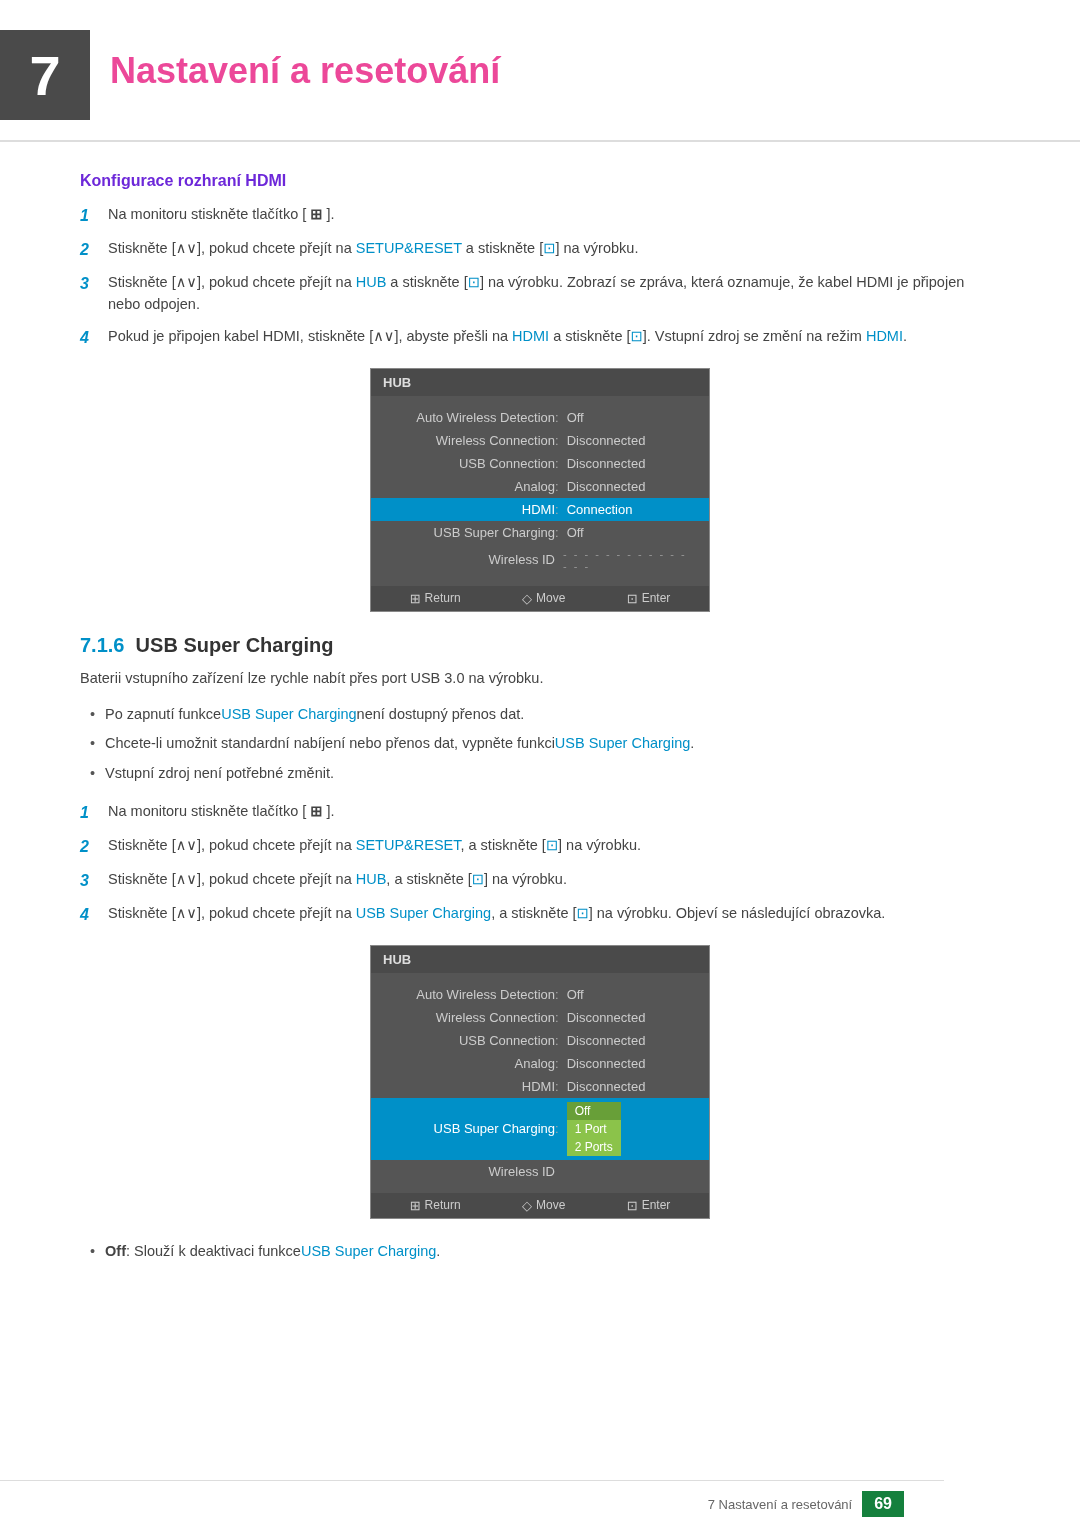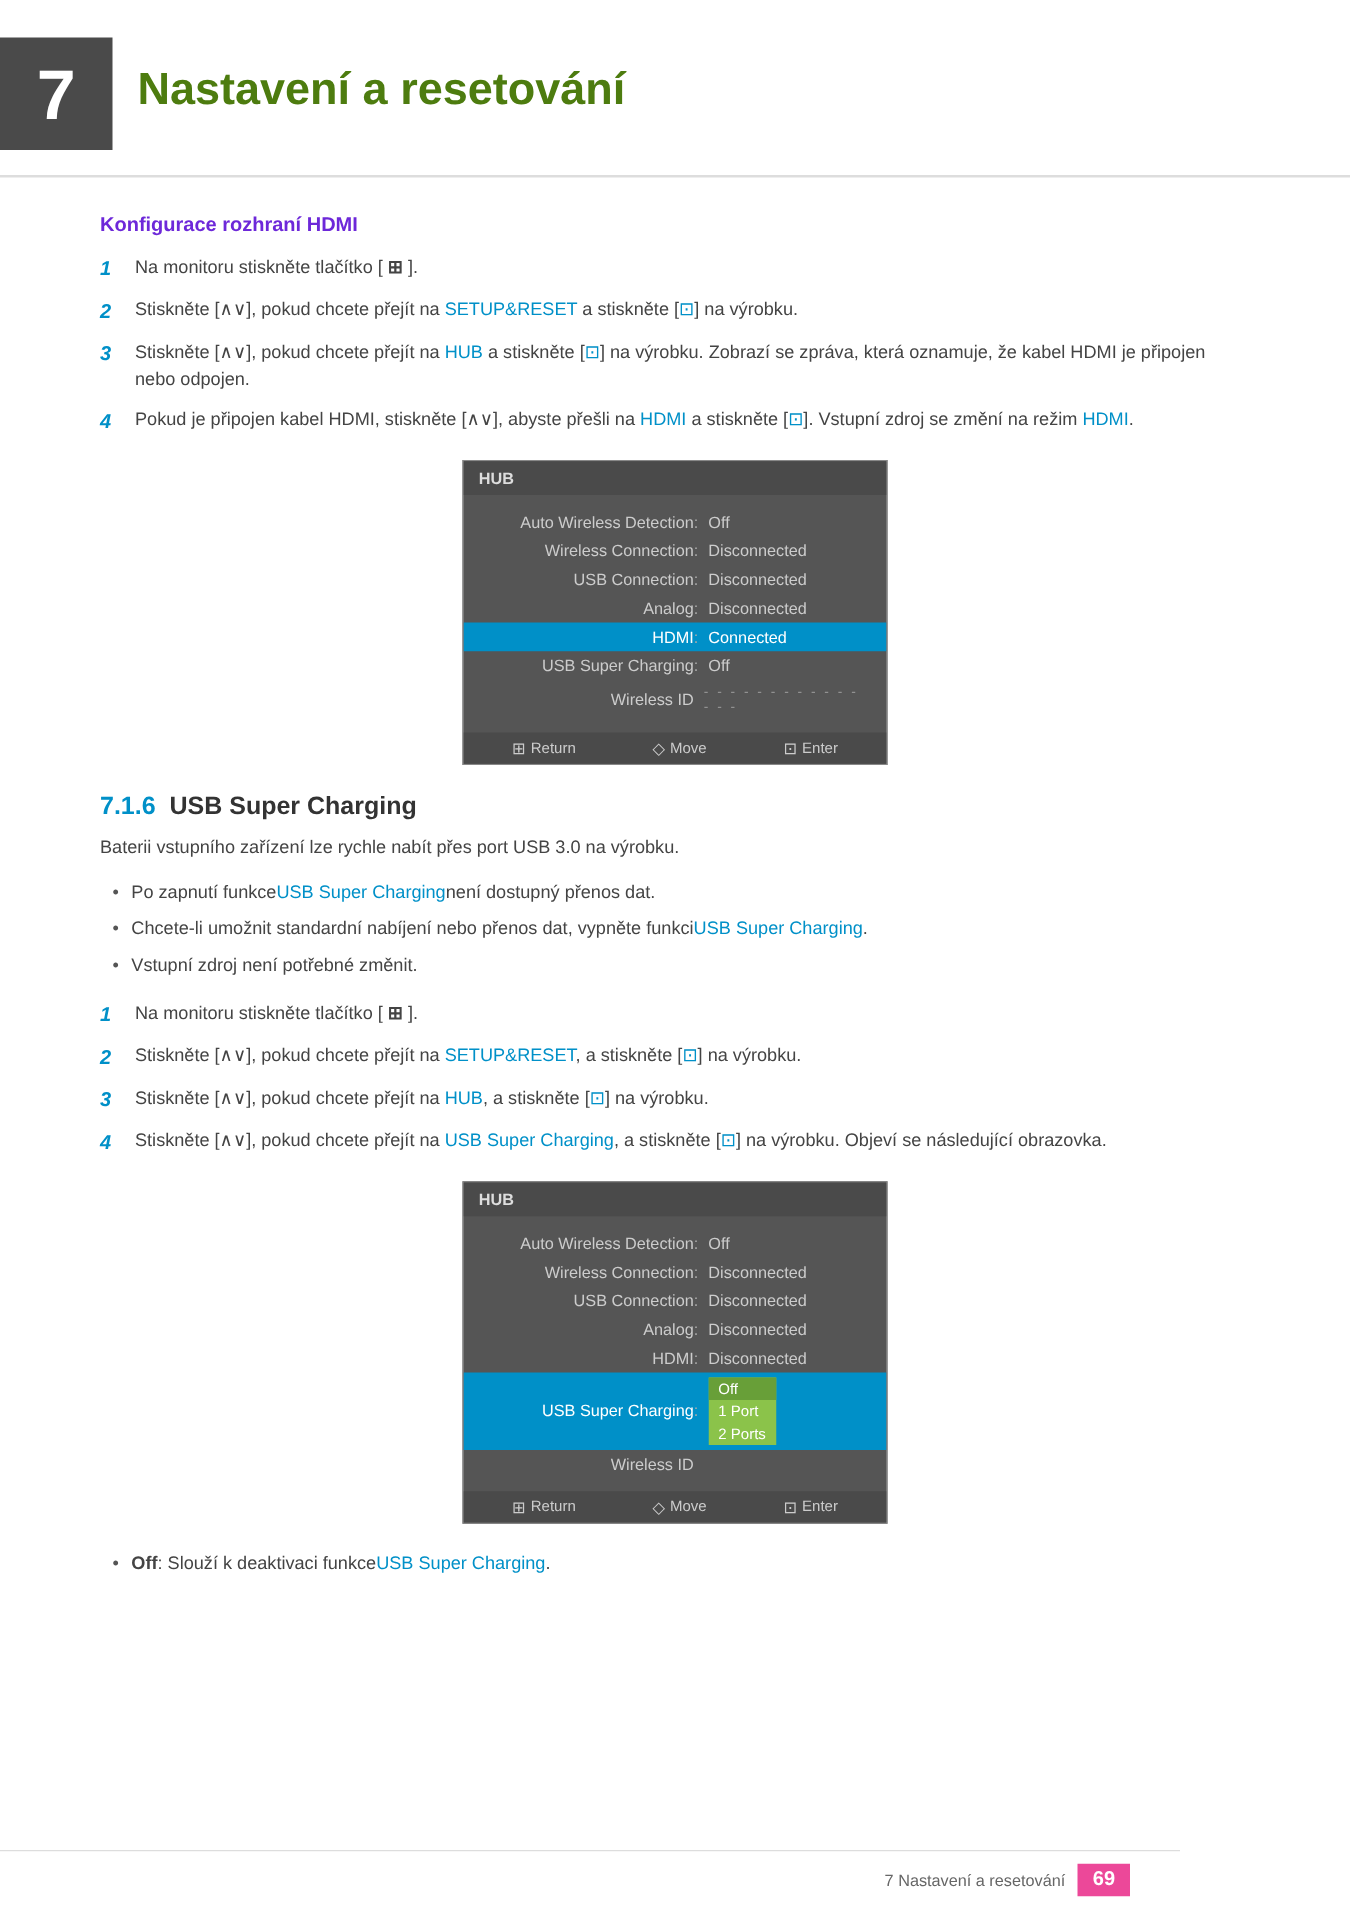--- a/index.html
+++ b/index.html
@@ -32,21 +32,21 @@
       flex-shrink: 0;
     }
     .chapter-number {
       font-size: 56px;
       font-weight: bold;
       color: #fff;
     }
     .chapter-title {
       font-size: 36px;
       font-weight: bold;
-      color: #4d7c0f;
+      color: #ec4899;
       margin-top: 20px;
     }
 
     
     .content {
       padding: 0 80px 0 80px;
     }
 
     
     .section-heading {
@@ -225,21 +225,21 @@
       padding: 10px 40px;
       background: #fff;
       border-top: 1px solid #ddd;
     }
     .footer-text {
       font-size: 13px;
       color: #666;
       margin-right: 10px;
     }
     .footer-page-num {
-      background: #ec4899;
+      background: #15803d;
       color: #fff;
       font-size: 16px;
       font-weight: bold;
       padding: 4px 12px;
     }
 
     .spacer { height: 20px; }
   </style>
 </head>
 <body>
@@ -294,21 +294,21 @@
             <span class="hub-item-value">Disconnected</span>
           </div>
           <div class="hub-item">
             <span class="hub-item-label">Analog</span>
             <span class="hub-item-sep">:</span>
             <span class="hub-item-value">Disconnected</span>
           </div>
           <div class="hub-item highlighted">
             <span class="hub-item-label">HDMI</span>
             <span class="hub-item-sep">:</span>
-            <span class="hub-item-value">Connected</span>
+            <span class="hub-item-value">Connection</span>
           </div>
           <div class="hub-item">
             <span class="hub-item-label">USB Super Charging</span>
             <span class="hub-item-sep">:</span>
             <span class="hub-item-value">Off</span>
           </div>
           <div class="hub-item">
             <span class="hub-item-label">Wireless ID</span>
             <span class="hub-item-sep"></span>
             <span class="hub-item-dashes">- - - - - - - - - - - - - - -</span>

